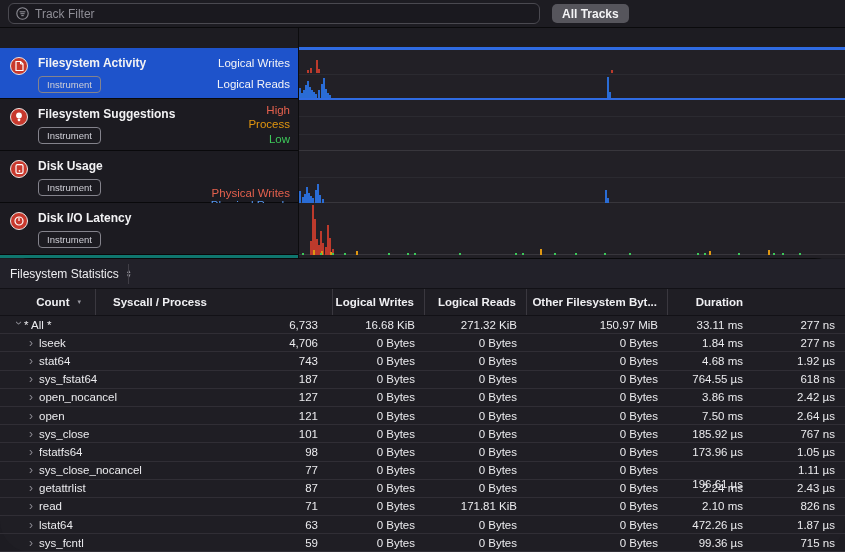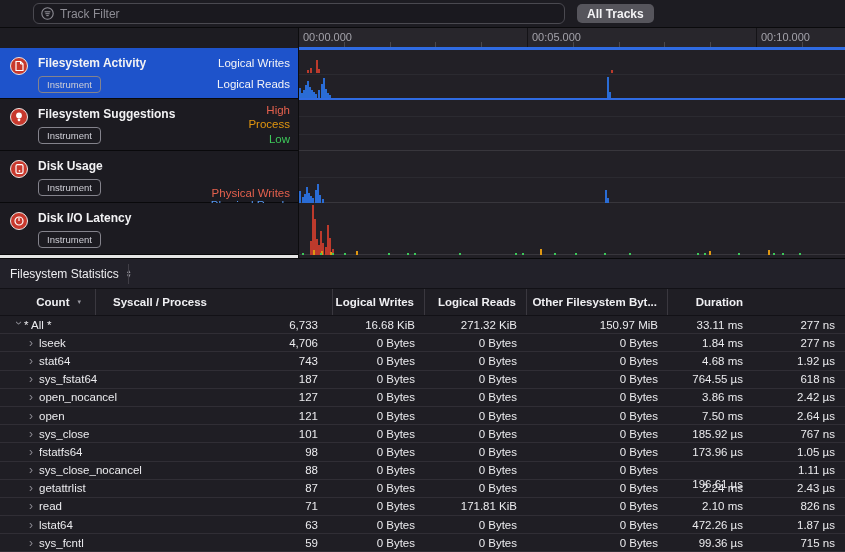--- a/index.html
+++ b/index.html
@@ -4,36 +4,36 @@
 <style>
   * { margin:0; padding:0; box-sizing:border-box; }
   html,body { width:845px; height:552px; overflow:hidden; background:#151418; }
   body { font-family:"Liberation Sans","DejaVu Sans",sans-serif; color:#e9e9ec; }
   .app { position:relative; width:845px; height:552px; background:#1d1c22; overflow:hidden; }
 
   
   .toolbar { position:absolute; left:0; top:0; width:845px; height:28px; background:#1d1c22;
              border-bottom:1px solid #0a0a0c; display:flex; align-items:center; padding:0 8px; }
   .filter-field { display:flex; align-items:center; gap:6px; width:532px; height:21px;
-                  border:1px solid #4a4950; border-radius:6px; padding:0 7px; background:#1a191f;margin-left:25px; }
+                  border:1px solid #4a4950; border-radius:6px; padding:0 7px; background:#1a191f; }
   .filter-icon { width:13px; height:13px; flex:0 0 auto; }
   .filter-placeholder { font-size:12px; color:#8e8d95; }
   .all-tracks-btn { margin-left:12px; height:19px; padding:0 10px; background:#56555c; color:#f4f4f6;
                     border:none; border-radius:5px; font-size:12px; font-weight:bold;
                     font-family:inherit; display:flex; align-items:center; }
 
   
   .ruler { position:absolute; left:298px; top:28px; width:547px; height:20px; background:#28262c; }
   .ruler-label { position:absolute; top:3px; font-size:11px; color:#a3a2aa; white-space:nowrap; }
   .tick-major { position:absolute; top:0; width:1px; height:20px; background:#141317; }
   .tick-minor { position:absolute; bottom:0; width:1px; height:6px; background:#4a484e; }
   .ruler-underline { position:absolute; left:298px; top:46.5px; width:547px; height:2px; background:#2f6be2; z-index:5; }
 
   
-  .track-list { position:absolute; left:0; top:48px; width:298px; height:210px; background:#e5e5e5; }
+  .track-list { position:absolute; left:0; top:48px; width:298px; height:210px; background:#0f766e; }
   .panel-divider { position:absolute; left:298px; top:28px; width:1px; height:230px; background:#0c0c0e; z-index:6; }
   .track-row { position:absolute; left:0; width:298px; display:flex; align-items:stretch;
                border-bottom:1px solid #09090b; background:#1c1b21; }
   .track-row.selected { background:#1e53cb; }
   .track-icon-col { width:38px; display:flex; align-items:flex-start; justify-content:center; padding-top:9px; }
   .track-icon { width:18px; height:18px; border-radius:50%; background:#c8392d; border:1.5px solid #ece8e6;
                 display:flex; align-items:center; justify-content:center; }
   .track-main { flex:1; padding-top:8px; min-width:0; }
   .track-title { font-size:12px; font-weight:bold; color:#f2f2f4; white-space:nowrap; }
   .instrument-badge { display:inline-block; margin-top:6px; font-size:9.5px; color:#cfcfd6;
@@ -44,21 +44,21 @@
 
   
   .chart-area { position:absolute; left:299px; top:48px; width:546px; height:210px; background:#222026; overflow:hidden; }
   .chart-row { position:absolute; left:0; width:546px; border-bottom:1px solid #38363c; }
   .lane-sep { position:absolute; left:0; width:546px; height:1px; background:#2b2a30; }
   .sel-line { position:absolute; left:0; width:546px; height:1.5px; background:#2f6be2; z-index:4; }
   .spike { position:absolute; }
   .playhead { position:absolute; left:298px; top:48px; width:1px; height:210px; background:#2f6be2; opacity:.9; z-index:5; }
 
   
-  .stats { position:absolute; left:0; top:258px; width:845px; height:294px; background:#1f1e24; border-top:1px solid #0a0a0c; }
+  .stats { position:absolute; left:0; top:258px; width:845px; height:294px; background:#1f1e24; border-top:1px solid #0a0a0c;border-radius:31px; }
   .stats-bar { position:relative; height:30px; background:#222129; border-bottom:1px solid #121116;
                display:flex; align-items:center; padding-left:10px; }
   .stats-selector { display:flex; align-items:center; gap:7px; height:100%; }
   .stats-selector-label { font-size:12px; color:#ededf0; }
   .updown { display:flex; flex-direction:column; line-height:5px; font-size:6px; color:#9a99a1; }
   .stats-bar-sep { position:absolute; left:128px; top:5px; width:1px; height:20px; background:#403e46; }
 
   .thead { position:relative; height:27px; display:flex; align-items:center; border-bottom:1px solid #121116; }
   .th { font-size:11.5px; font-weight:bold; color:#f0f0f3; white-space:nowrap; overflow:hidden;
         display:flex; align-items:center; height:100%; border-right:1px solid #3a383f; }
@@ -89,37 +89,20 @@
           <line x1="3.6" y1="4.8" x2="9.4" y2="4.8" stroke="#8e8d95" stroke-width="1.1"></line>
           <line x1="4.4" y1="6.7" x2="8.6" y2="6.7" stroke="#8e8d95" stroke-width="1.1"></line>
           <line x1="5.3" y1="8.6" x2="7.7" y2="8.6" stroke="#8e8d95" stroke-width="1.1"></line>
         </svg>
       </span>
       <span class="filter-placeholder">Track Filter</span>
     </div>
     <button class="all-tracks-btn">All Tracks</button>
   </div>
 
-  <div class="ruler" id="ruler">
-      <div class="tick-major" style="left: 0px;"></div>
-      <span class="ruler-label" style="left: 5px;">00:00.000</span>
-      <div class="tick-major" style="left: 229px;"></div>
-      <span class="ruler-label" style="left: 234px;">00:05.000</span>
-      <div class="tick-major" style="left: 458px;"></div>
-      <span class="ruler-label" style="left: 463px;">00:10.000</span>
-      <div class="tick-minor" style="left: 46px;"></div>
-      <div class="tick-minor" style="left: 92px;"></div>
-      <div class="tick-minor" style="left: 137px;"></div>
-      <div class="tick-minor" style="left: 183px;"></div>
-      <div class="tick-minor" style="left: 275px;"></div>
-      <div class="tick-minor" style="left: 321px;"></div>
-      <div class="tick-minor" style="left: 366px;"></div>
-      <div class="tick-minor" style="left: 412px;"></div>
-      <div class="tick-minor" style="left: 504px;"></div>
-    </div>
   <div class="ruler-underline"></div>
   <div class="playhead"></div>
 
   <div class="track-list" id="trackList">
       <div class="track-row selected" style="top: 0px; height: 51px;">
         <div class="track-icon-col">
           <div class="track-icon">
             <svg width="9" height="10" viewBox="0 0 9 10">
               <path d="M1 0.5 H5.5 L8 3 V9.5 H1 Z" fill="none" stroke="#fff" stroke-width="1.2"></path>
               <path d="M5.5 0.5 V3 H8" fill="none" stroke="#fff" stroke-width="1"></path>
@@ -390,21 +373,21 @@
           <div class="td right" style="width: 102px;">0 Bytes</div>
           <div class="td right" style="width: 141px;">0 Bytes</div>
           <div class="td right" style="width: 85px;">173.96 µs</div>
           <div class="td right" style="width: 92px;">1.05 µs</div>
         </div>
         <div class="tr">
           <div class="td name-cell" style="width: 237px; padding-left: 29px;">
             <span class="chev">›</span>
             <span>sys_close_nocancel</span>
           </div>
-          <div class="td right" style="width: 96px; padding-right: 15px;">88</div>
+          <div class="td right" style="width: 96px; padding-right: 15px;">77</div>
           <div class="td right" style="width: 92px;">0 Bytes</div>
           <div class="td right" style="width: 102px;">0 Bytes</div>
           <div class="td right" style="width: 141px;">0 Bytes</div>
           <div class="td right" style="width: 85px; margin-top: 28px;">196.61 µs</div>
           <div class="td right" style="width: 92px;">1.11 µs</div>
         </div>
         <div class="tr">
           <div class="td name-cell" style="width: 237px; padding-left: 29px;">
             <span class="chev">›</span>
             <span>getattrlist</span>

